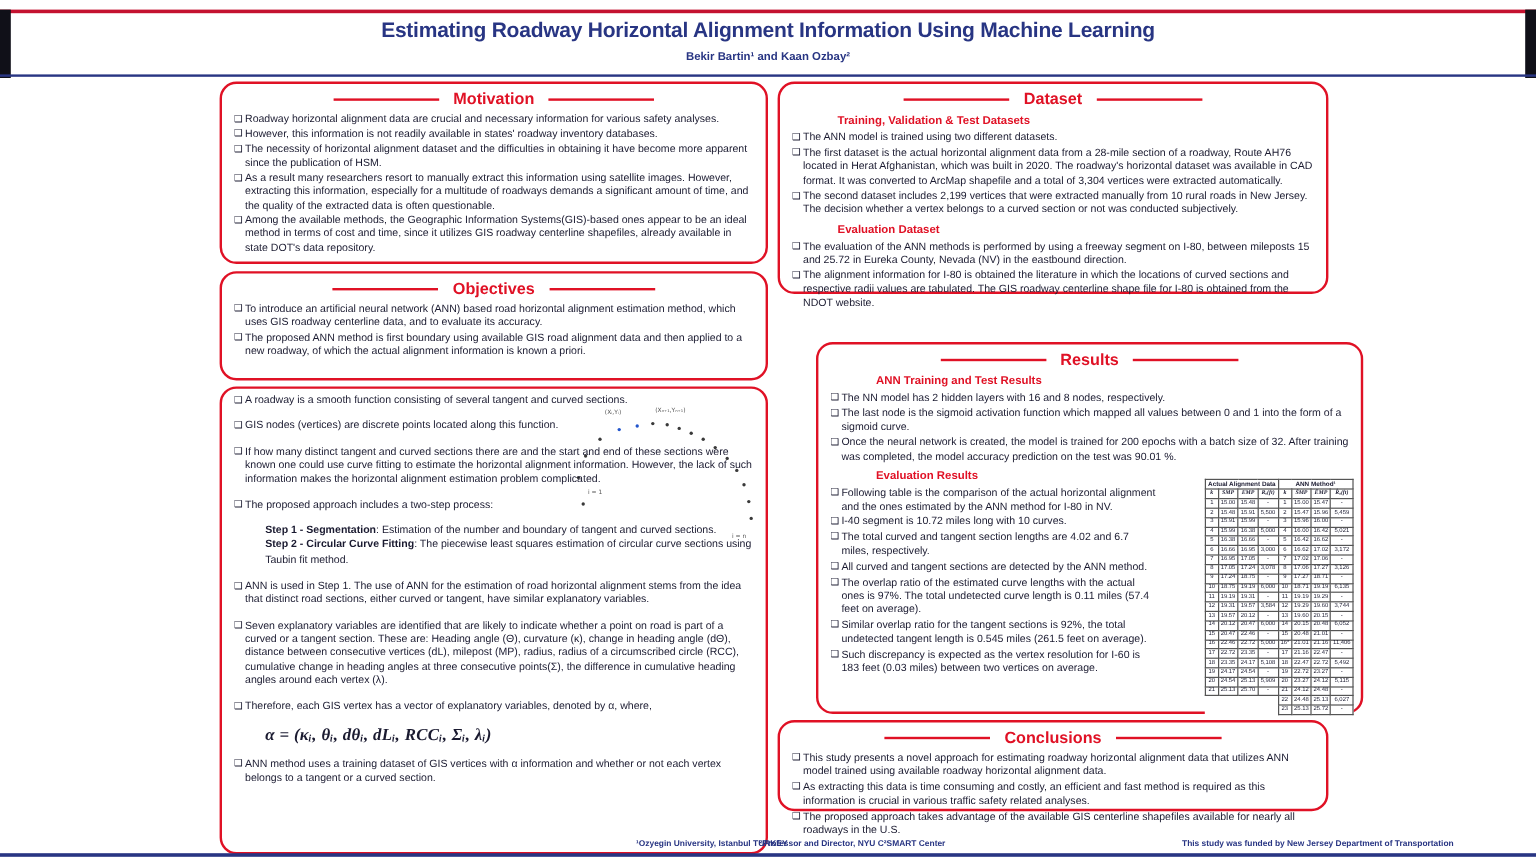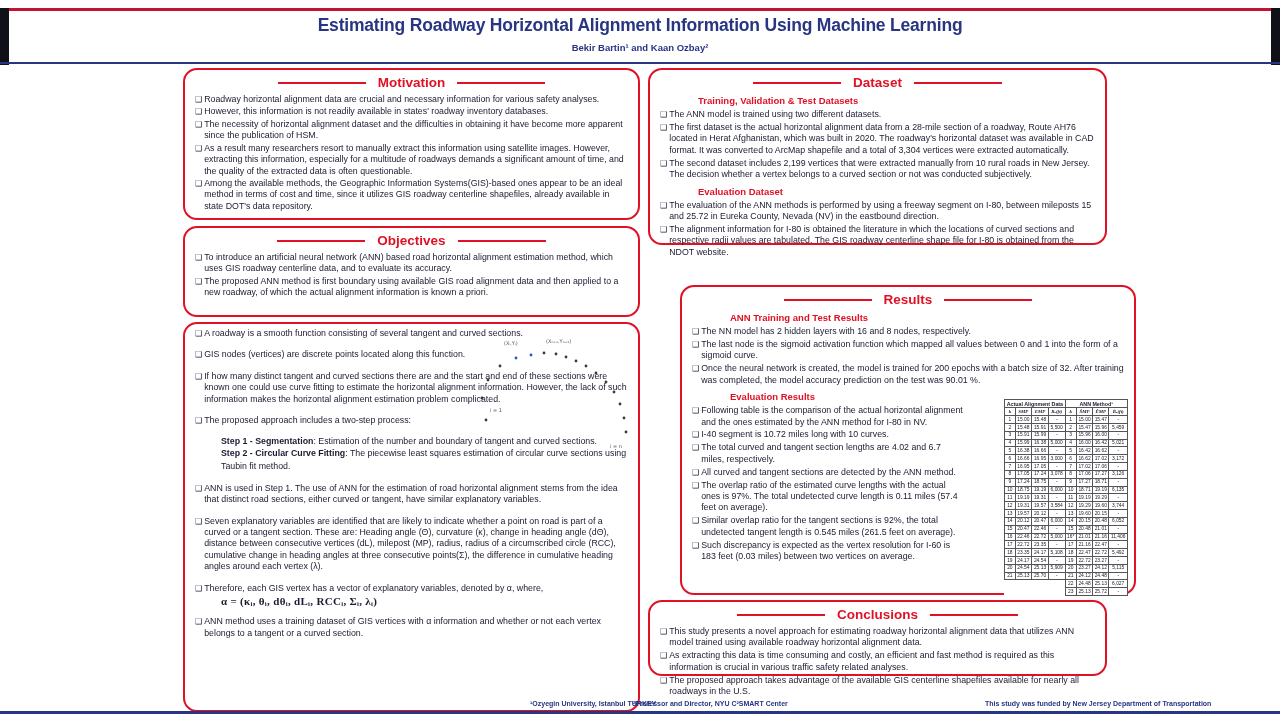--- a/index.html
+++ b/index.html
@@ -24,22 +24,22 @@
   .sec-head .st{color:var(--red);font-size:13.5px;font-weight:700;white-space:nowrap;}
   .bullet{display:flex;align-items:flex-start;font-size:8.8px;line-height:1.3;}
   .chk{flex:0 0 auto;margin-right:2px;font-size:8px;transform:translateY(0.5px);}
   .btxt{flex:1 1 auto;}
   .tight .bullet{margin-bottom:1px;}
   .d .bullet{margin-bottom:1.5px;}
   .spaced .bullet{margin-bottom:10px;}
   .subhead{color:var(--red);font-size:9.5px;font-weight:700;margin:5px 0 3px 38px;}
   .steps{margin:-2px 0 10px 26px;font-size:8.8px;line-height:1.45;}
   .step-label{font-weight:700;}
-  .formula{font-family:"Liberation Serif",serif;font-weight:700;
-    font-size:11px;margin:1px 0 9px 26px;letter-spacing:0.3px;}
+  .formula{font-family:"Liberation Serif",serif;font-style:italic;font-weight:700;
+    font-size:14px;margin:12px 0 9px 26px;letter-spacing:0.3px;}
   #results-text2{width:272px;}
   #cmp-table{position:absolute;right:6px;top:112px;border-collapse:collapse;
     font-size:4.9px;line-height:1.15;background:#fff;}
   #cmp-table th,#cmp-table td{border:0.5px solid #555;text-align:center;padding:0.6px 1.5px;
     min-width:10px;}
   #cmp-table th.gh{font-weight:700;font-size:5.3px;}
   #cmp-table th.ch{font-family:"Liberation Serif",serif;font-style:italic;font-weight:700;}
   #cmp-table td.blank{border:none;}
   #vertex-fig{position:absolute;top:12px;right:2px;width:160px;height:145px;pointer-events:none;}
   #vertex-fig text{font-family:"DejaVu Sans",sans-serif;}

